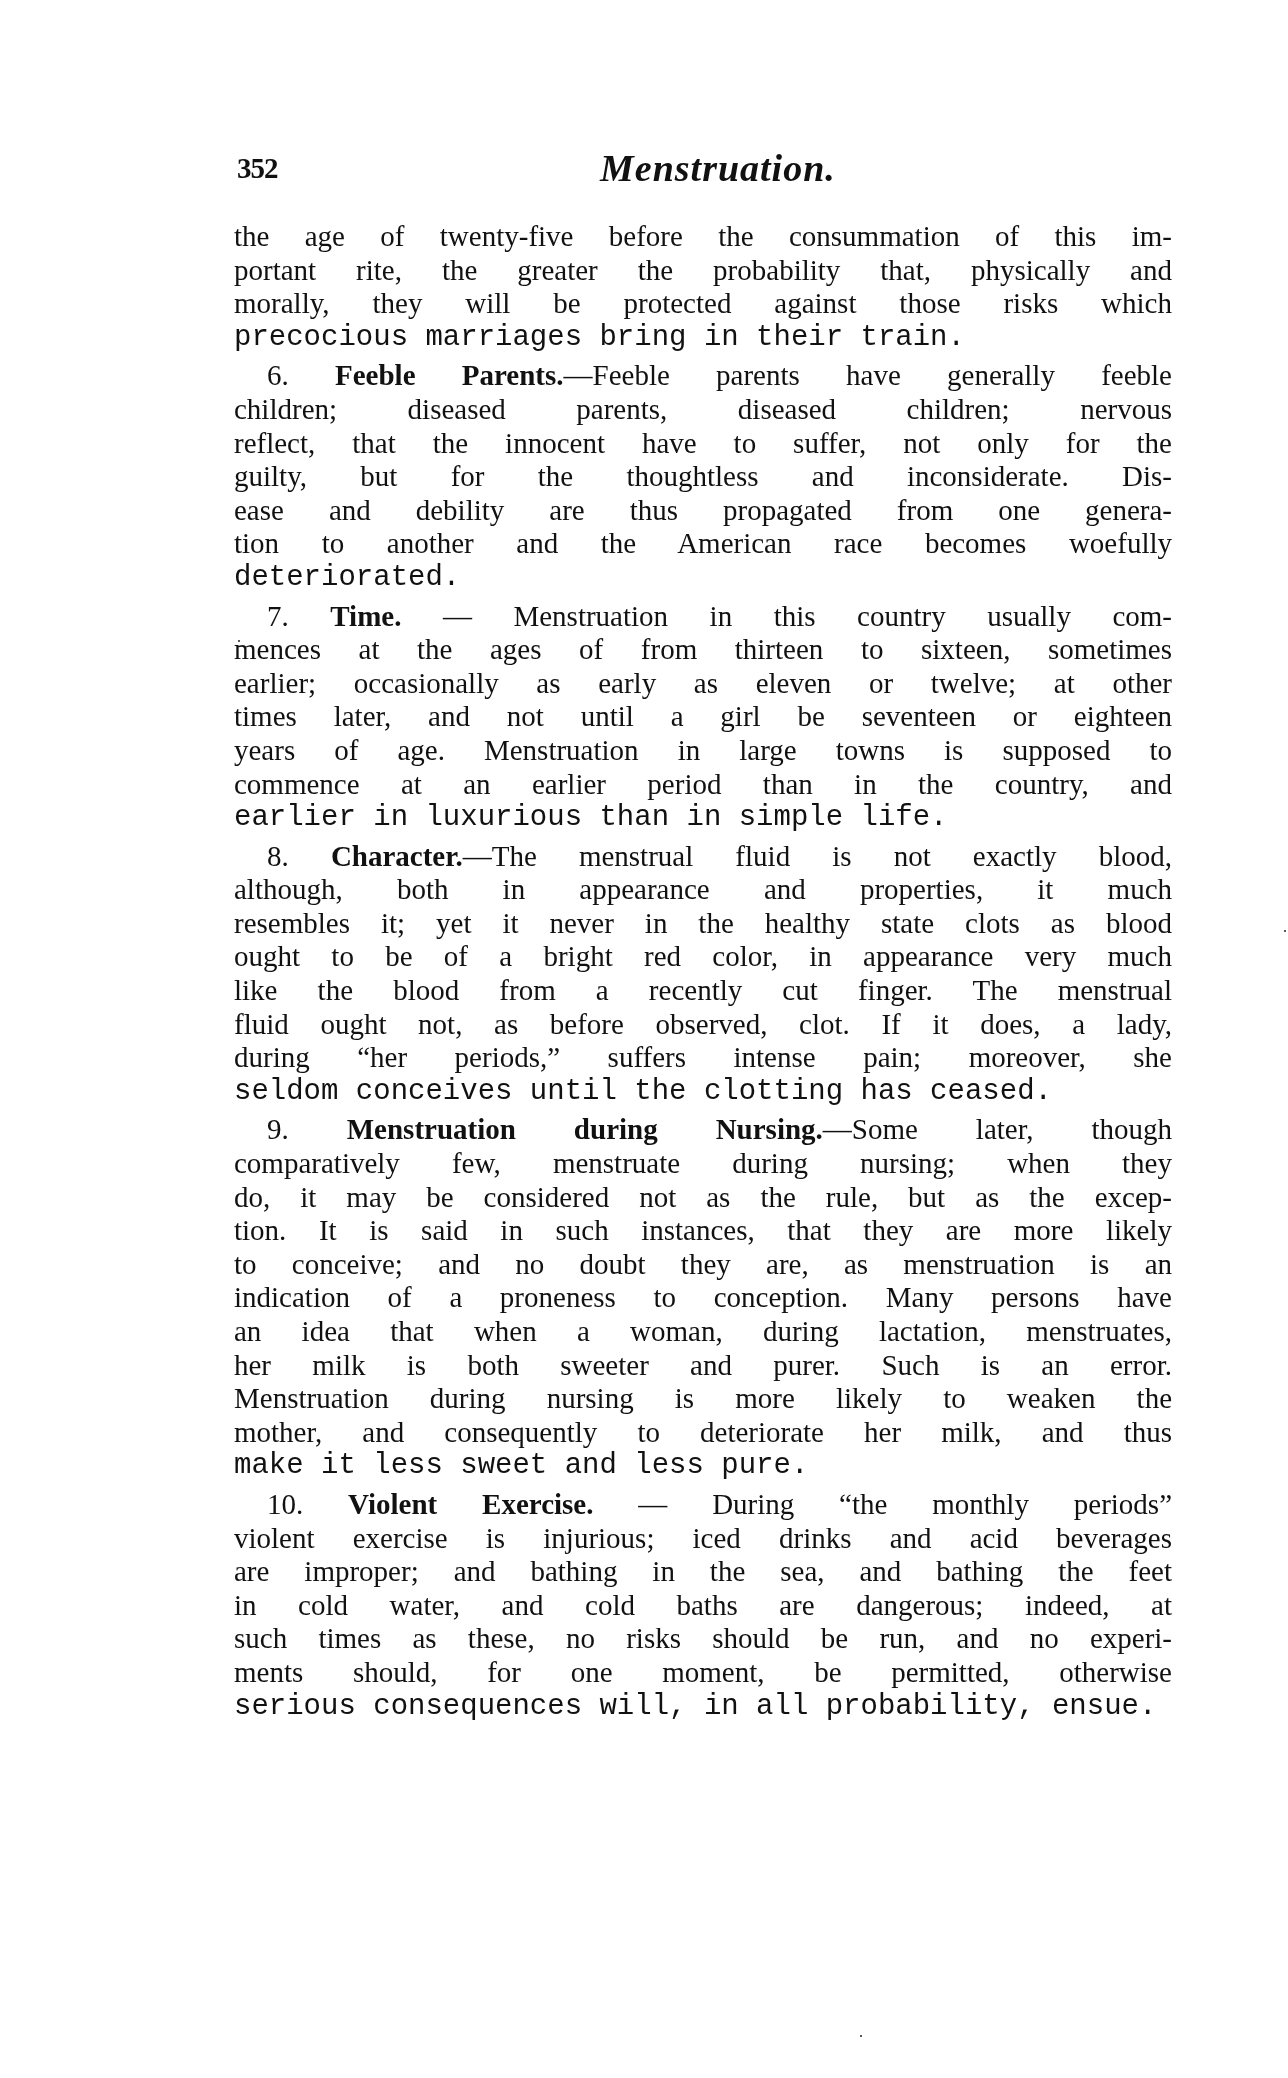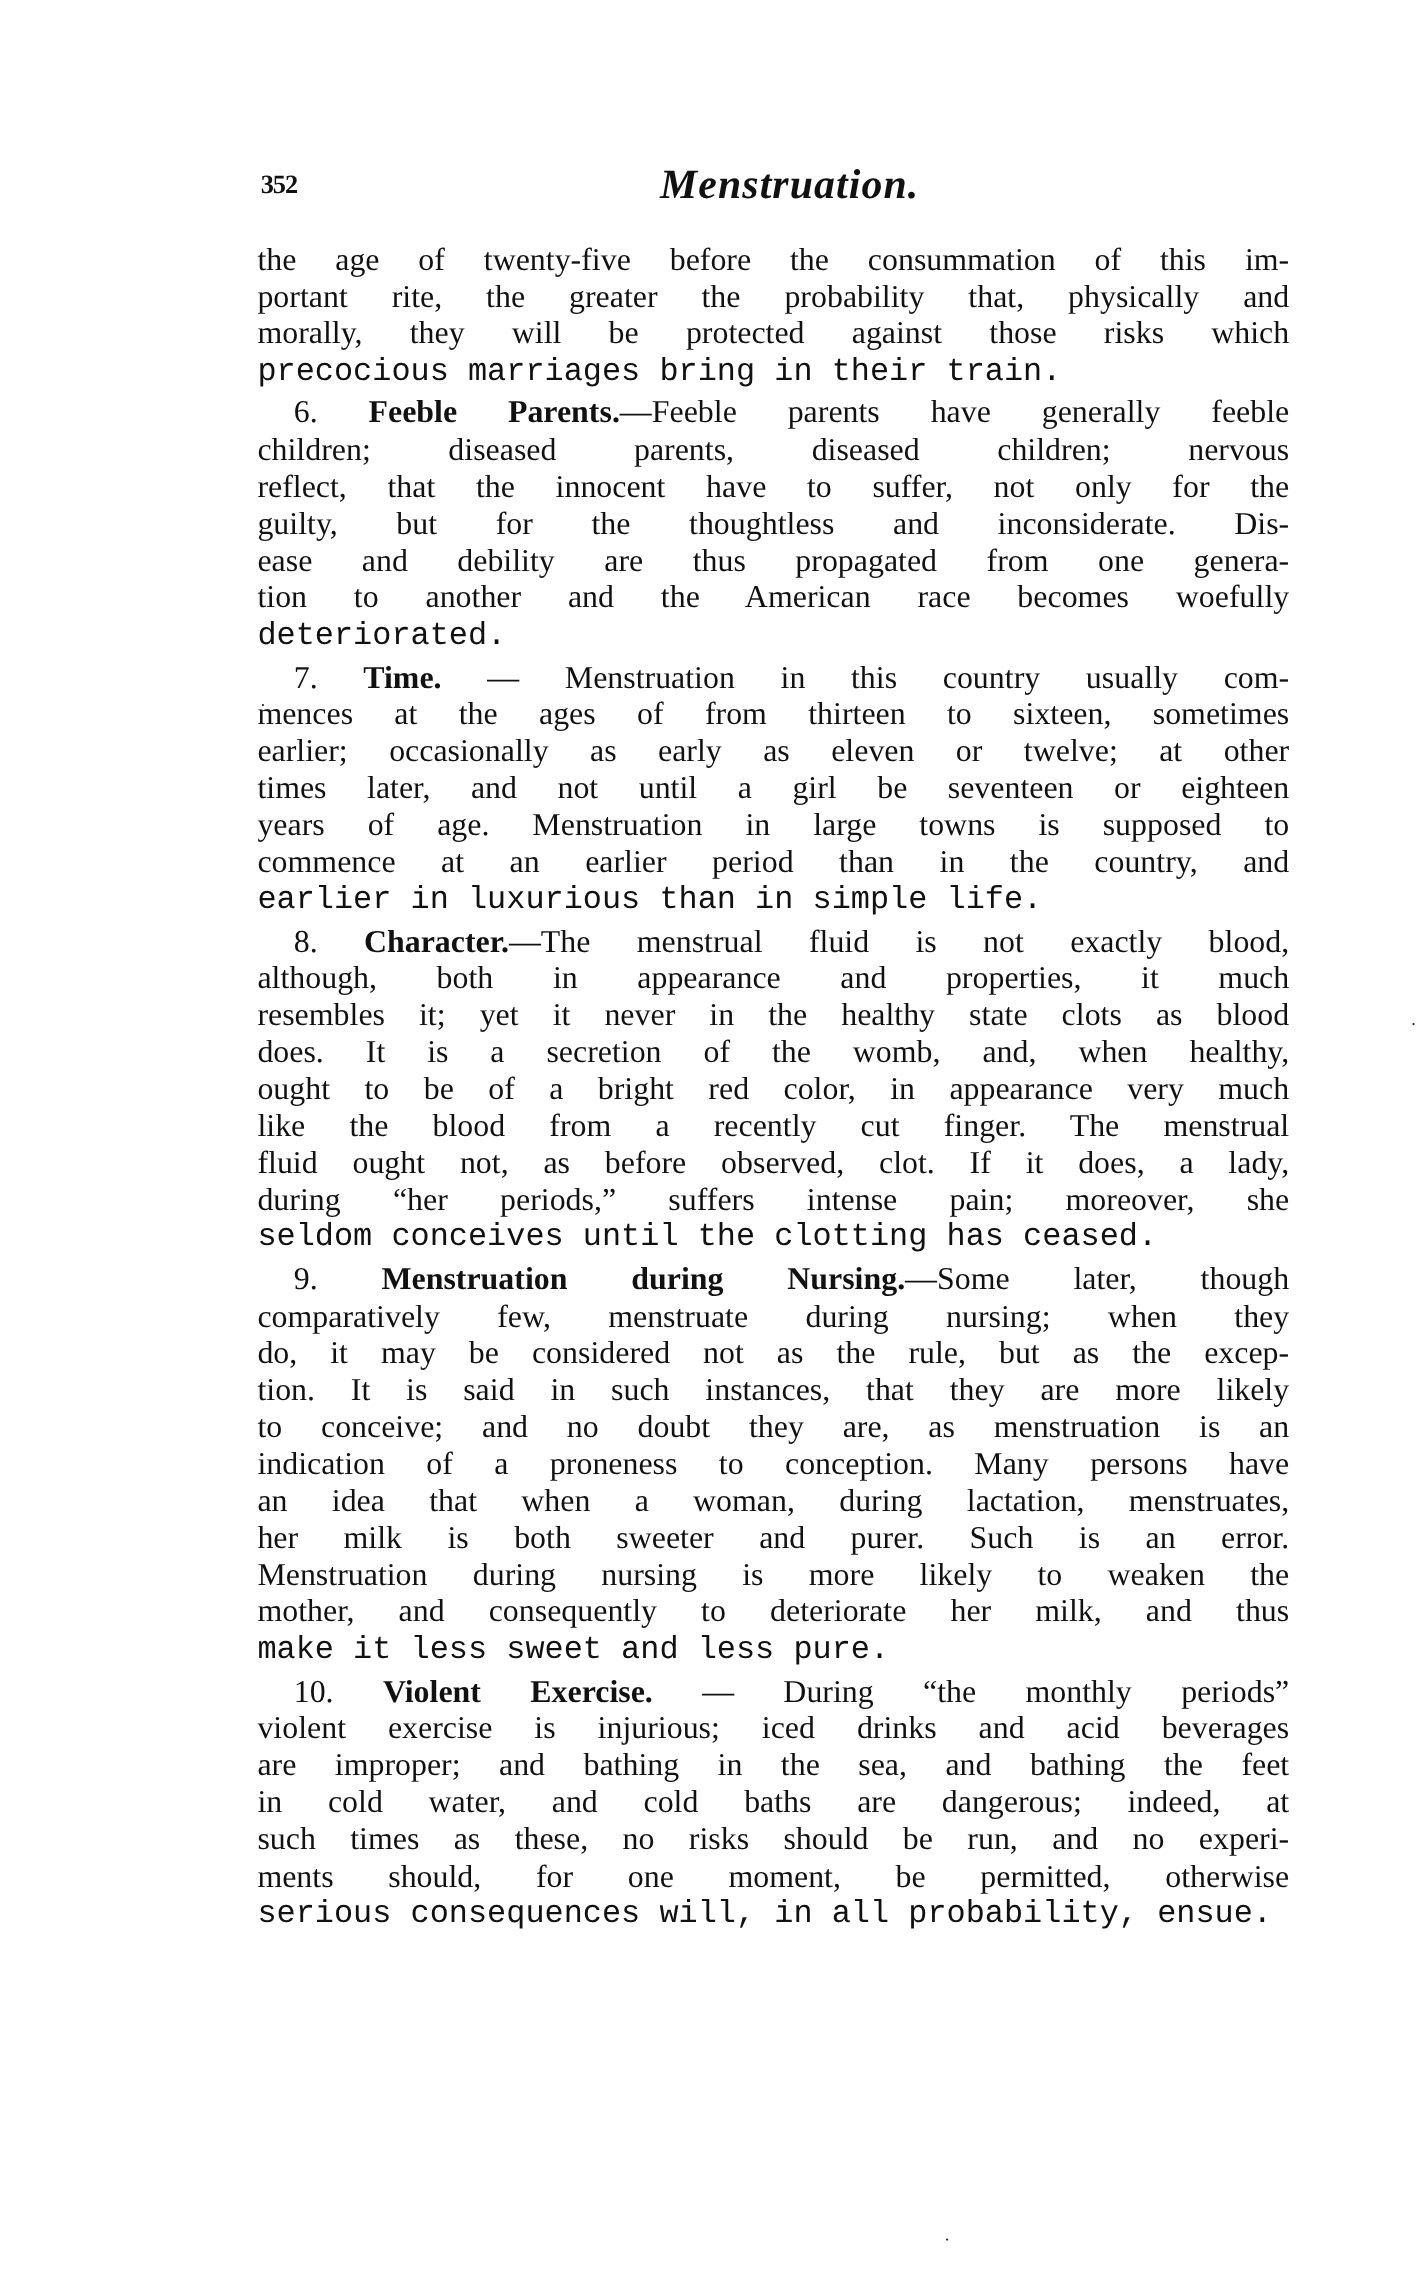--- a/index.html
+++ b/index.html
@@ -25,21 +25,21 @@
       position: absolute;
       left: 234px;
       top: 148px;
       width: 953px;
       height: 40px;
     }
     .page-number {
       position: absolute;
       left: 3px;
       top: 0;
-      font-size: 24px;
+      font-size: 29px;
       font-weight: bold;
       line-height: 40px;
       letter-spacing: -1px;
     }
     .running-title {
       position: absolute;
       left: 366px;
       top: 0;
       font-size: 38px;
       font-style: italic;
@@ -173,23 +173,20 @@
       <div class="line first">
           <span class="line-inner"><span>8.</span> <span class="heading">Character.</span><span>—The menstrual fluid is not exactly blood,</span></span>
         </div>
       <div class="line">
           <span class="line-inner">although, both in appearance and properties, it much</span>
         </div>
       <div class="line">
           <span class="line-inner">resembles it; yet it never in the healthy state clots as blood</span>
         </div>
       <div class="line">
-          <span class="line-inner">does. It is a secretion of the womb, and, when healthy,</span>
-        </div>
-      <div class="line">
           <span class="line-inner">ought to be of a bright red color, in appearance very much</span>
         </div>
       <div class="line">
           <span class="line-inner">like the blood from a recently cut finger. The menstrual</span>
         </div>
       <div class="line">
           <span class="line-inner">fluid ought not, as before observed, clot. If it does, a lady,</span>
         </div>
       <div class="line">
           <span class="line-inner">during “her periods,” suffers intense pain; moreover, she</span>

